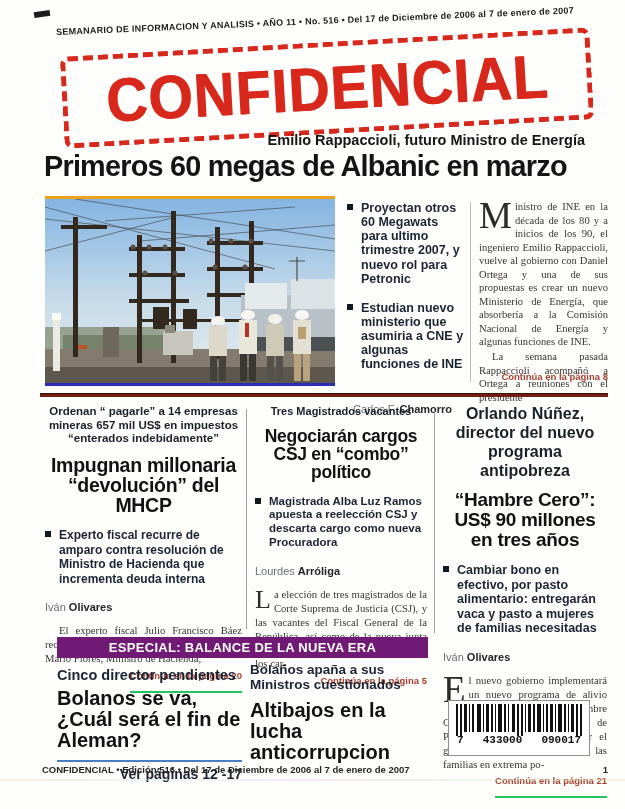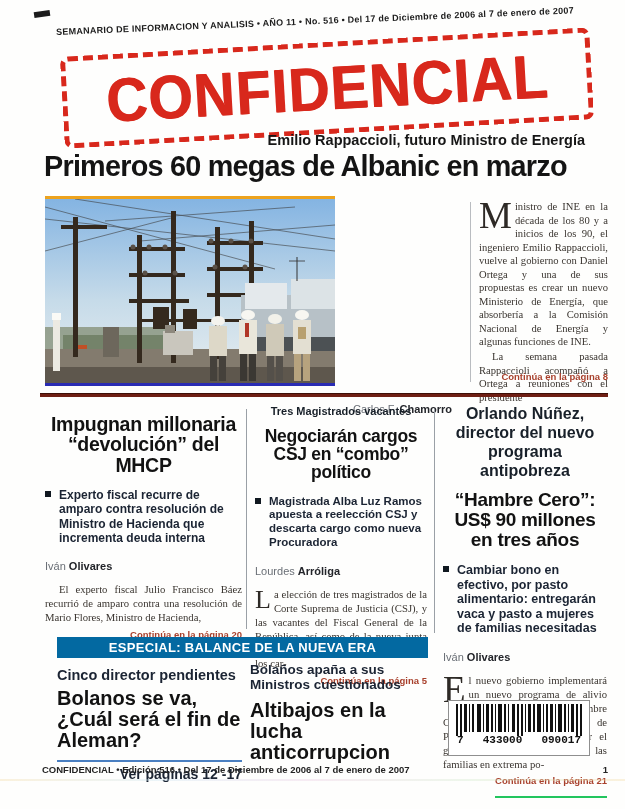--- a/index.html
+++ b/index.html
@@ -61,21 +61,21 @@
   .col2 .bullet-text{font-size:11.5px;}
   .col3{left:443px;top:405px;width:164px;}
   .col3 .kicker{font-size:16px;}
   .col3 .headline{font-size:19px;line-height:1.07;}
   .col3 .bullet-text{font-size:12.5px;line-height:1.16;}
   .vline{width:1px;background:#9aa0a6;}
   .vline1{left:246px;top:409px;height:220px;}
   .vline2{left:434px;top:409px;height:224px;}
 
   
-  .banner{left:57px;top:637px;width:371px;height:21px;background:#0369a1;color:#ffffff;
+  .banner{left:57px;top:637px;width:371px;height:21px;background:#701a75;color:#ffffff;
         display:flex;align-items:center;justify-content:center;font-size:13px;font-weight:bold;letter-spacing:.3px;}
   .bottomA{left:57px;top:667px;width:185px;}
   .bottomA .kicker{font-size:14.5px;font-weight:bold;color:#1b2433;}
   .bottomA .headline{font-size:20px;font-weight:bold;line-height:1.05;margin-top:5px;color:#121212;}
   .blue-rule{height:2px;background:#4a7fc1;margin-top:9px;}
   .see-pages{font-size:14px;font-weight:bold;text-align:right;margin-top:4px;color:#1b2433;}
   .bottomB{left:250px;top:663px;width:178px;}
   .bottomB .kicker{font-size:13.5px;font-weight:bold;line-height:1.1;color:#1b2433;}
   .bottomB .headline{font-size:20px;font-weight:bold;line-height:1.06;margin-top:7px;color:#121212;}
 
@@ -195,38 +195,49 @@
         <rect x="231" y="157" width="7" height="25" fill="#54504a"></rect>
         <ellipse cx="257" cy="116" rx="7" ry="5" fill="#f7f6f1"></ellipse>
         <rect x="248" y="121" width="18" height="34" fill="#e3dfd2"></rect>
         <rect x="253" y="128" width="8" height="12" fill="#b8a070"></rect>
         <rect x="249" y="155" width="7" height="27" fill="#b7a37e"></rect>
         <rect x="258" y="155" width="7" height="27" fill="#b7a37e"></rect>
       </g>
     </svg>
   </div>
 
+  <div class="abs lead-bullets">
+    <div class="bullet-item">
+      <span class="bullet-sq"></span>
+      <span class="bullet-text">Proyectan otros 60 Megawats para ultimo trimestre 2007, y nuevo rol para Petronic</span>
+    </div>
+    <div class="bullet-item">
+      <span class="bullet-sq"></span>
+      <span class="bullet-text">Estudian nuevo ministerio que asumiria a CNE y algunas funciones de INE</span>
+    </div>
+  </div>
 
   <div class="abs byline lead-byline">
     <span>Carlos F.</span>
     <b>Chamorro</b>
   </div>
 
   <div class="abs lead-vline"></div>
 
   <div class="abs body-col">
     <span class="dropcap">M</span><span>inistro de INE en la década de los 80 y a inicios de los 90, el ingeniero Emilio Rappaccioli, vuelve al gobierno con Daniel Ortega y una de sus propuestas es crear un nuevo Ministerio de Energía, que absorbería a la Comisión Nacional de Energía y algunas funciones de INE.</span>
     <div class="para2">La semana pasada Rappaccioli acompañó a Ortega a reuniones con el presidente</div>
   </div>
 
   <div class="abs continuation lead-cont">Continúa en la página 8</div>
 
   <div class="abs rule-maroon"></div>
 
   <div class="abs col col1">
+    <div class="kicker">Ordenan “ pagarle” a 14 empresas mineras 657 mil US$ en impuestos “enterados indebidamente”</div>
     <div class="headline">Impugnan millonaria “devolución” del MHCP</div>
     <div class="bullet-item">
       <span class="bullet-sq"></span>
       <span class="bullet-text">Experto fiscal recurre de amparo contra resolución de Ministro de Hacienda que incrementa deuda interna</span>
     </div>
     <div class="byline">
       <span>Iván</span>
       <b>Olivares</b>
     </div>
     <div class="body">

